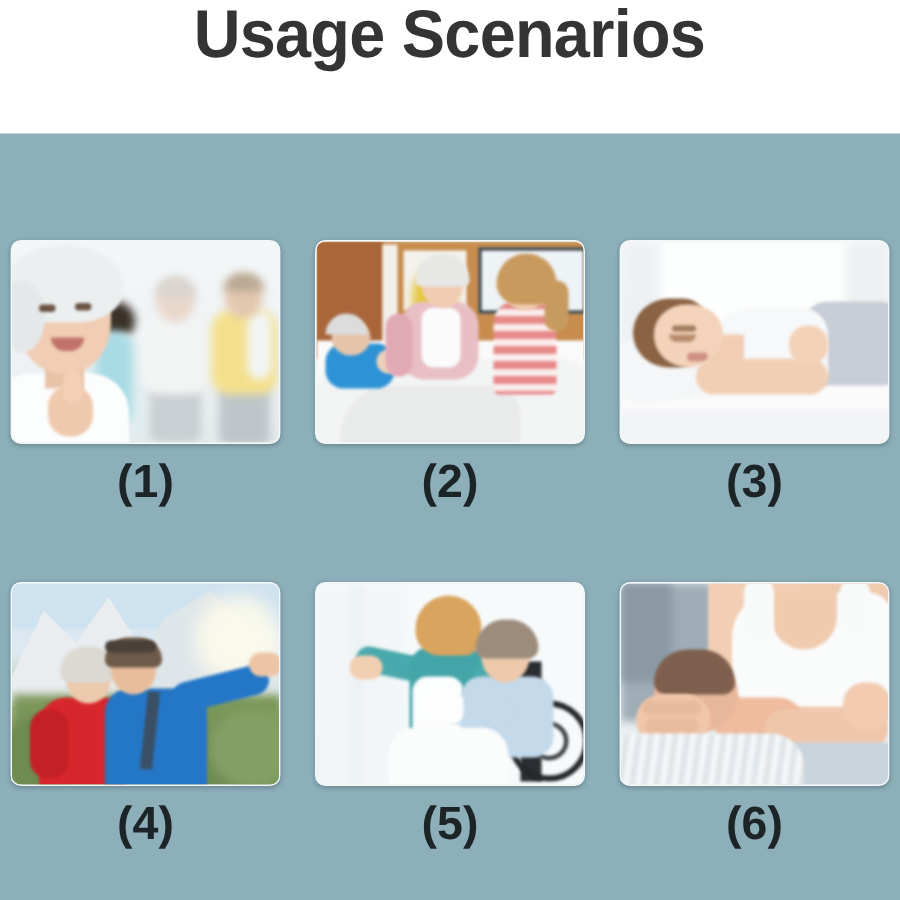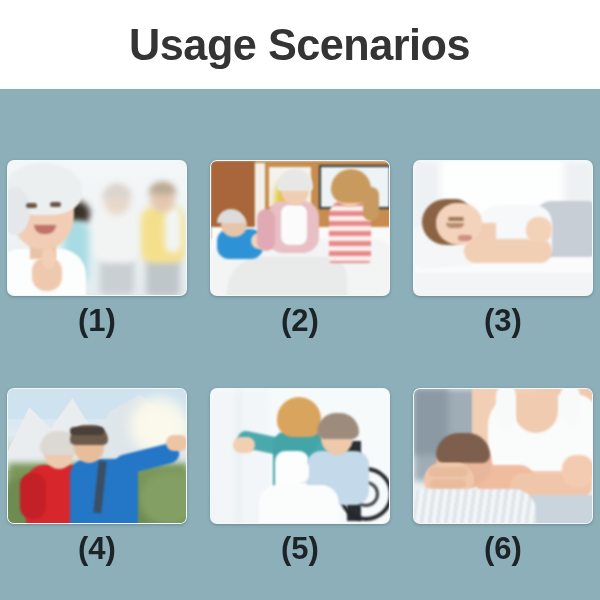--- a/index.html
+++ b/index.html
@@ -7,21 +7,21 @@
     width:600px;height:600px;overflow:hidden;
     font-family:"Liberation Sans","DejaVu Sans",sans-serif;
     background:#8cafb9;
   }
   .page{position:relative;width:600px;height:600px;background:#8cafb9;}
 
   
   .header{
     position:absolute;left:0;top:0;width:600px;height:89px;
     background:#ffffff;
-    display:flex;align-items:center;justify-content:center;
+    display:flex;justify-content:center;
   }
   .header-title{
     font-size:45px;font-weight:bold;color:#343434;
     letter-spacing:-0.5px;line-height:1;
     transform:scaleX(0.96);transform-origin:center;
     white-space:nowrap;
   }
 
   
   .grid{

